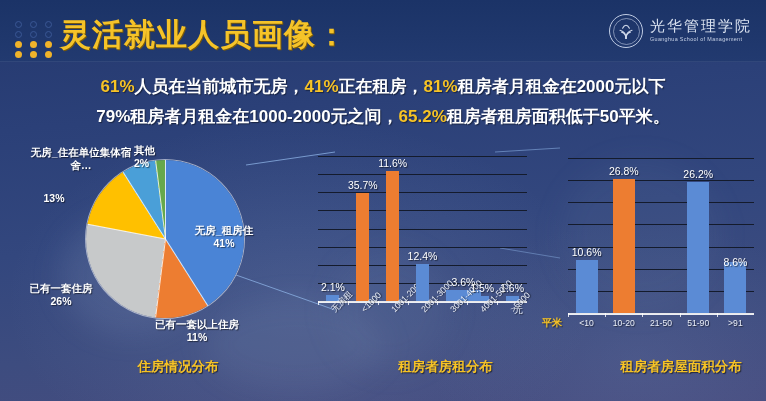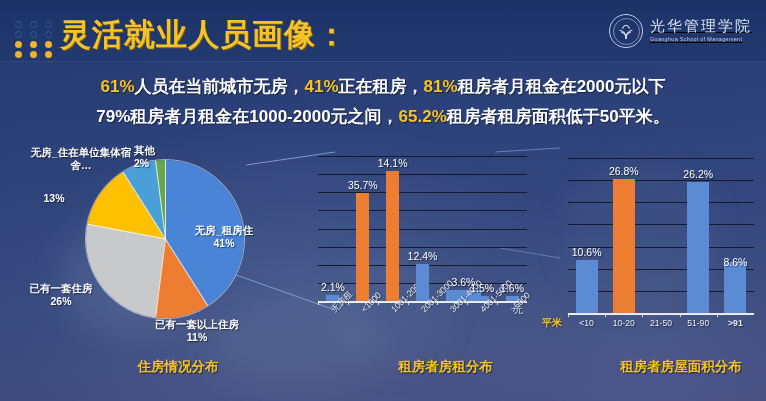--- a/index.html
+++ b/index.html
@@ -46,21 +46,21 @@
     text-shadow:1px 1px 0 #7a5a08;
     white-space:nowrap;
   }
   .logo{
     position:absolute;right:14px;top:11px;height:40px;
     display:flex;align-items:center;gap:7px;opacity:.95;
   }
   .logo-seal{width:32px;height:32px;border-radius:50%;border:1.4px solid #c9d4ea;
     display:flex;align-items:center;justify-content:center;flex:0 0 auto;position:relative;}
   .logo-seal:before{content:"";position:absolute;inset:2.5px;border-radius:50%;border:1px solid rgba(201,212,234,.6);}
-  .logo-txt{display:flex;flex-direction:column;line-height:1;text-decoration:underline;}
+  .logo-txt{display:flex;flex-direction:column;line-height:1;}
   .logo-cn{font-size:15px;color:#e4ebf7;font-family:"DejaVu Serif","Liberation Serif",serif;letter-spacing:2px;}
   .logo-en{font-size:5.4px;color:#cfd9ec;letter-spacing:.35px;margin-top:3px;white-space:nowrap;}
 
   
   .subtitle{
     position:absolute;left:0;right:0;top:62px;height:78px;
     display:flex;flex-direction:column;align-items:center;justify-content:center;gap:7px;
   }
   .sub-line{
     font-size:17px;font-weight:bold;color:#ffffff;white-space:nowrap;
@@ -244,21 +244,21 @@
         <div class="xlbl rot" style="left: 28.9286px; top: 161px;">无房租</div>
         <div class="tick" style="left: 47.8571px; top: 155px; height: 4px;"></div>
         <div class="bar orange" style="left: 56.2857px; width: 13px; bottom: 45px; height: 107.844px;">
           <div class="fill" style="height: 100%;"></div>
           <div class="vlabel" style="bottom: 109.844px;">35.7%</div>
         </div>
         <div class="xlbl rot" style="left: 58.7857px; top: 161px;">&lt;1000</div>
         <div class="tick" style="left: 77.7143px; top: 155px; height: 4px;"></div>
         <div class="bar orange" style="left: 86.1429px; width: 13px; bottom: 45px; height: 130.198px;">
           <div class="fill" style="height: 100%;"></div>
-          <div class="vlabel" style="bottom: 132.198px;">14.1%</div>
+          <div class="vlabel" style="bottom: 132.198px;">11.6%</div>
         </div>
         <div class="xlbl rot" style="left: 88.6429px; top: 161px;">1001-2000</div>
         <div class="tick" style="left: 107.571px; top: 155px; height: 4px;"></div>
         <div class="bar blue" style="left: 116px; width: 13px; bottom: 45px; height: 37.4583px;">
           <div class="fill" style="height: 100%;"></div>
           <div class="vlabel" style="bottom: 39.4583px;">12.4%</div>
         </div>
         <div class="xlbl rot" style="left: 118.5px; top: 161px;">2001-3000</div>
         <div class="tick" style="left: 137.429px; top: 155px; height: 4px;"></div>
         <div class="bar blue" style="left: 145.857px; width: 35px; bottom: 45px; height: 10.875px;">
@@ -311,21 +311,21 @@
         <div class="bar blue" style="left: 147.2px; width: 22px; bottom: 33px; height: 131px;">
           <div class="fill" style="height: 100%;"></div>
           <div class="vlabel" style="bottom: 133px;">26.2%</div>
         </div>
         <div class="xlbl" style="left: 158.2px; top: 172px; transform: translateX(-50%);">51-90</div>
         <div class="tick" style="left: 176.8px; top: 167px; height: 4px;"></div>
         <div class="bar blue" style="left: 184.4px; width: 22px; bottom: 33px; height: 51px;">
           <div class="fill" style="height: 100%;"></div>
           <div class="vlabel" style="bottom: 45px;">8.6%</div>
         </div>
-        <div class="xlbl" style="left: 195.4px; top: 172px; transform: translateX(-50%); font-weight: bold;">&gt;91</div>
+        <div class="xlbl" style="left: 195.4px; top: 172px; transform: translateX(-50%);">&gt;91</div>
         <div class="unit gold" style="left: 2px; top: 170px;">平米</div>
       </div>
   </div>
 
   <div class="chart-title ct-pie">住房情况分布</div>
   <div class="chart-title ct-mid">租房者房租分布</div>
   <div class="chart-title ct-right">租房者房屋面积分布</div>
 
 </div>
 

